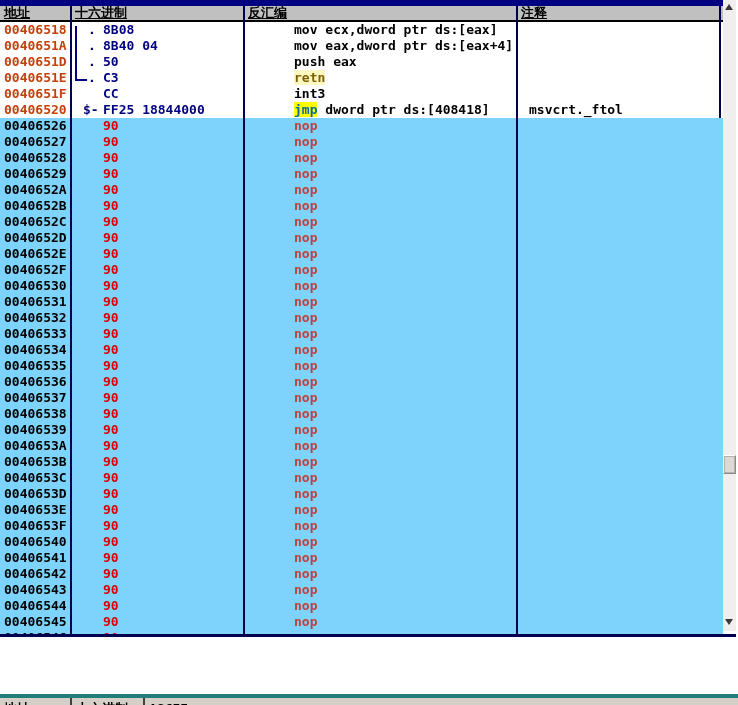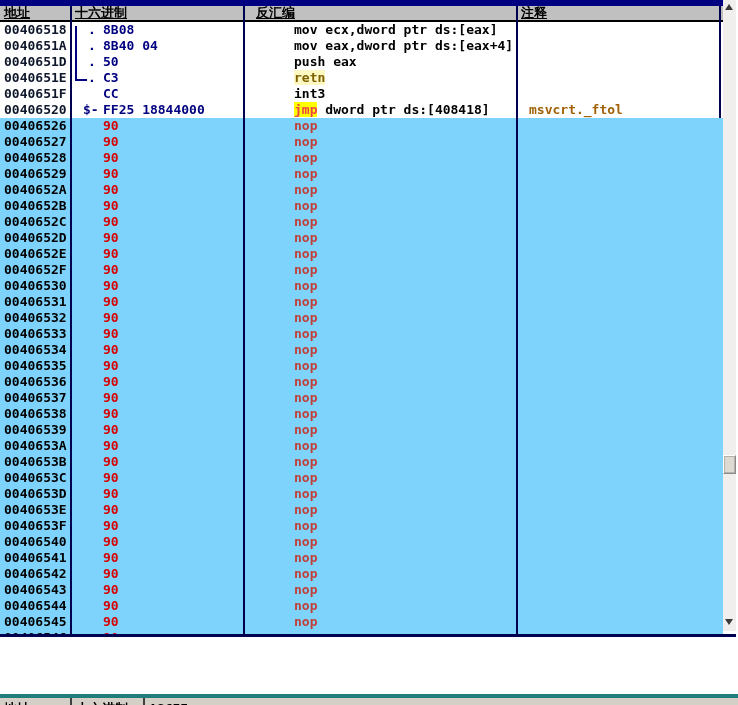--- a/index.html
+++ b/index.html
@@ -10,39 +10,39 @@
   }
   
   .titlebar{position:absolute;left:0;top:0;width:723px;height:6px;background:#000080;}
   
   .colheader{position:absolute;left:0;top:6px;width:723px;height:14px;background:#C0C0C0;
     border-bottom:2px solid #000;box-sizing:content-box;}
   .colheader .hcell{position:absolute;top:0;height:14px;line-height:14px;color:#000;
     text-decoration:underline;padding-left:4px;box-sizing:border-box;overflow:hidden;}
   .h0{left:0;width:71px;}
   .h1{left:71px;width:173px;}
-  .h2{left:252px;width:244px;}
+  .h2{left:244px;width:244px;}
   .h3{left:517px;width:192px;}
   
   .listarea{position:absolute;left:0;top:22px;width:723px;height:612px;overflow:hidden;background:#fff;}
   .row{position:relative;height:16px;width:723px;}
   .row.code{background:#FFFFFF;}
   .row.nop{background:#7dd3fc;}
   .cell{position:absolute;top:0;height:16px;}
-  .c-addr{left:4px;color:#0f172a;}
+  .c-addr{left:4px;color:#c2410c;}
   .row.nop .c-addr{color:#000000;}
   .c-prefix{left:83px;color:#000080;}
   .c-prefix.p-dot{left:88px;}
   .c-bytes{left:103px;color:#000080;}
   .row.nop .c-bytes{color:#D80000;}
   .c-disasm{left:250px;color:#000000;padding-left:44px;}
   .row.nop .c-disasm{color:#C04038;}
-  .c-comment{left:529px;color:#a16207;}
+  .c-comment{left:529px;color:#000000;}
   .hl-green{background:#fef9c3;color:#7E6000;}
-  .hl-yellow{background:#FFFF00;color:#ef4444;}
+  .hl-yellow{background:#FFFF00;color:#0369a1;}
   
   .bracket{position:absolute;left:75px;top:26px;width:10px;height:53px;
     border-left:2px solid #000080;border-bottom:2px solid #000080;}
   
   .vdiv{position:absolute;top:6px;width:2px;height:628px;background:#000050;}
   .vd0{left:70px;}.vd1{left:243px;}.vd2{left:516px;}
   .vd3{left:719px;height:112px;}
   
   .panel-bottom{position:absolute;left:0;top:634px;width:736px;height:3px;background:#000050;}
   

